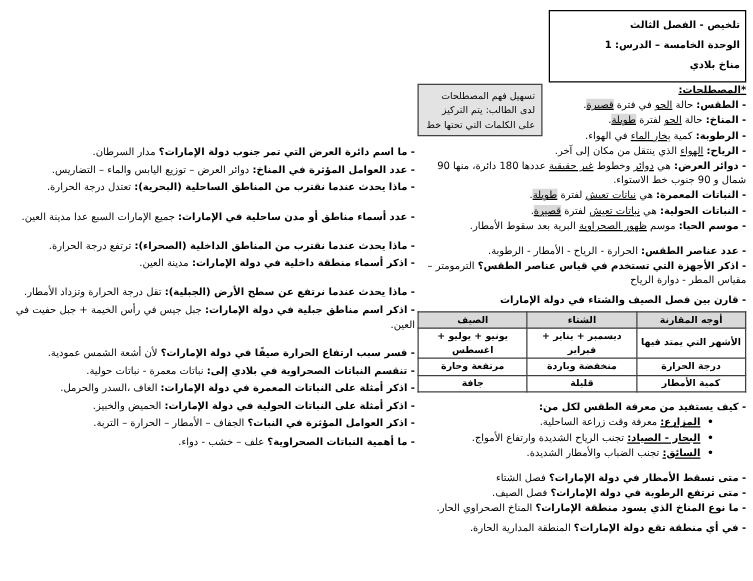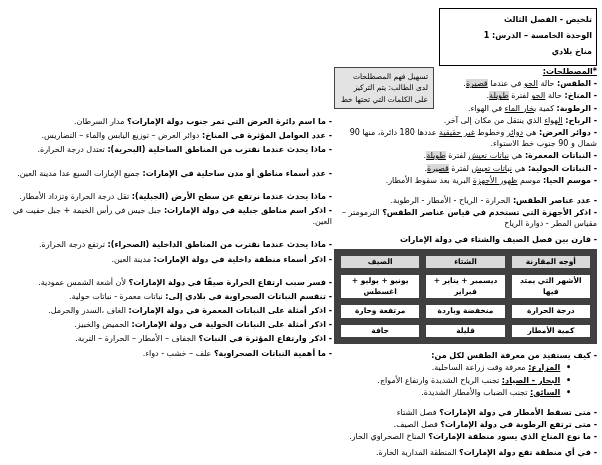--- a/index.html
+++ b/index.html
@@ -31,48 +31,48 @@
   .group{margin-bottom:12px;}
   .note-box{
     float:left;width:88px;background:#e3e3e3;border:1px solid #444;
     padding:3px 5px;font-size:7.5px;line-height:1.5;text-align:right;
     margin:1px 6px 4px 0;
   }
   .gap4{height:4px;}
   .gap8{height:8px;}
   table.cmp{width:100%;border-collapse:collapse;margin:3px 0 6px;table-layout:fixed;}
   table.cmp th,table.cmp td{
-    border:7px solid #404040;font-size:7.5px;font-weight:bold;
+    border:1px solid #404040;font-size:7.5px;font-weight:bold;
     text-align:center;padding:1px 2px;line-height:1.4;
   }
   table.cmp th{background:#d9d9d9;}
   .bullets{padding-right:26px;}
   .bullets .line::before{content:"\2022\00a0\00a0";font-weight:bold;}
 </style>
 </head>
 <body>
 
 <div class="header-box">
   <div class="hline">تلخيص  - الفصل الثالث</div>
   <div class="hline">الوحدة الخامسة – الدرس: 1</div>
   <div class="hline">مناخ بلادي</div>
 </div>
 
 <div class="col-right">
   <div class="note-box">تسهيل فهم المصطلحات  لدى الطالب: يتم التركيز على الكلمات التي تحتها خط</div>
   <div class="line"><span class="p-bu">*المصطلحات:</span></div>
   <div>
-      <div class="line"><span class="p-b">- الطقس:</span><span class="p-n"> حالة </span><span class="p-u">الجو</span><span class="p-n"> في عندما </span><span class="p-hl">قصيرة</span><span class="p-n">.</span></div>
+      <div class="line"><span class="p-b">- الطقس:</span><span class="p-n"> حالة </span><span class="p-u">الجو</span><span class="p-n"> في فترة </span><span class="p-hl">قصيرة</span><span class="p-n">.</span></div>
       <div class="line"><span class="p-b">- المناخ:</span><span class="p-n"> حالة </span><span class="p-u">الجو</span><span class="p-n"> لفترة </span><span class="p-hl">طويلة</span><span class="p-n">.</span></div>
       <div class="line"><span class="p-b">- الرطوبة:</span><span class="p-n"> كمية </span><span class="p-u">بخار الماء</span><span class="p-n"> في الهواء.</span></div>
       <div class="line"><span class="p-b">- الرياح:</span><span class="p-n"> </span><span class="p-u">الهواء</span><span class="p-n"> الذي ينتقل من مكان إلى آخر.</span></div>
       <div class="line"><span class="p-b">- دوائر العرض:</span><span class="p-n"> هي </span><span class="p-u">دوائر</span><span class="p-n"> وخطوط </span><span class="p-u">غير حقيقية</span><span class="p-n"> عددها 180 دائرة، منها 90 شمال و 90 جنوب خط الاستواء.</span></div>
       <div class="line"><span class="p-b">- النباتات المعمرة:</span><span class="p-n"> هي </span><span class="p-u">نباتات تعيش</span><span class="p-n"> لفترة </span><span class="p-hl">طويلة</span><span class="p-n">.</span></div>
       <div class="line"><span class="p-b">- النباتات الحولية:</span><span class="p-n"> هي </span><span class="p-u">نباتات تعيش</span><span class="p-n"> لفترة </span><span class="p-hl">قصيرة</span><span class="p-n">.</span></div>
-      <div class="line"><span class="p-b">- موسم الحيا:</span><span class="p-n"> موسم </span><span class="p-u">ظهور الأجهزة</span><span class="p-n"> البرية بعد سقوط الأمطار.</span></div>
+      <div class="line"><span class="p-b">- موسم الحيا:</span><span class="p-n"> موسم </span><span class="p-u">ظهور الصحراوية</span><span class="p-n"> البرية بعد سقوط الأمطار.</span></div>
     </div>
   <div class="gap8"></div>
   <div>
       <div class="line"><span class="p-b">- عدد عناصر الطقس:</span><span class="p-n"> الحرارة - الرياح - الأمطار - الرطوبة.</span></div>
       <div class="line"><span class="p-b">- اذكر الأجهزة التي تستخدم في قياس عناصر الطقس؟</span><span class="p-n"> الترمومتر – مقياس المطر - دوارة الرياح</span></div>
     </div>
   <div class="gap4"></div>
   <div class="line"><span class="p-b">- قارن بين فصل الصيف والشتاء في دولة الإمارات</span></div>
   <table class="cmp">
       <thead>
@@ -119,28 +119,28 @@
 <div class="col-left">
     <div class="group">
       <div class="line"><span class="p-b">- ما اسم دائرة العرض التي تمر جنوب دولة الإمارات؟</span><span class="p-n"> مدار السرطان.</span></div>
       <div class="line"><span class="p-b">- عدد العوامل المؤثرة في المناخ:</span><span class="p-n"> دوائر العرض – توزيع اليابس والماء – التضاريس.</span></div>
       <div class="line"><span class="p-b">- ماذا يحدث عندما نقترب من المناطق الساحلية (البحرية):</span><span class="p-n"> تعتدل درجة الحرارة.</span></div>
     </div>
     <div class="group">
       <div class="line"><span class="p-b">- عدد أسماء مناطق أو مدن ساحلية في الإمارات:</span><span class="p-n"> جميع الإمارات السبع عدا مدينة العين.</span></div>
     </div>
     <div class="group">
+      <div class="line"><span class="p-b">- ماذا يحدث عندما نقترب من المناطق الداخلية (الصحراء):</span><span class="p-n"> ترتفع درجة الحرارة.</span></div>
+      <div class="line"><span class="p-b">- اذكر أسماء منطقة داخلية في دولة الإمارات:</span><span class="p-n"> مدينة العين.</span></div>
+    </div>
+    <div class="group">
       <div class="line"><span class="p-b">- ماذا يحدث عندما نرتفع عن سطح الأرض (الجبلية):</span><span class="p-n"> تقل درجة الحرارة وتزداد الأمطار.</span></div>
       <div class="line"><span class="p-b">- اذكر اسم مناطق جبلية في دولة الإمارات:</span><span class="p-n"> جبل جيس في رأس الخيمة + جبل حفيت في العين.</span></div>
-    </div>
-    <div class="group">
-      <div class="line"><span class="p-b">- ماذا يحدث عندما نقترب من المناطق الداخلية (الصحراء):</span><span class="p-n"> ترتفع درجة الحرارة.</span></div>
-      <div class="line"><span class="p-b">- اذكر أسماء منطقة داخلية في دولة الإمارات:</span><span class="p-n"> مدينة العين.</span></div>
     </div>
     <div class="group">
       <div class="line"><span class="p-b">- فسر سبب ارتفاع الحرارة صيفًا في دولة الإمارات؟</span><span class="p-n"> لأن أشعة الشمس عمودية.</span></div>
       <div class="line"><span class="p-b">- تنقسم النباتات الصحراوية في بلادي إلى:</span><span class="p-n"> نباتات معمرة - نباتات حولية.</span></div>
       <div class="line"><span class="p-b">- اذكر أمثلة على النباتات المعمرة في دولة الإمارات:</span><span class="p-n"> الغاف ،السدر والحرمل.</span></div>
       <div class="line"><span class="p-b">- اذكر أمثلة على النباتات الحولية في دولة الإمارات:</span><span class="p-n"> الحميض والخبيز.</span></div>
-      <div class="line"><span class="p-b">- اذكر وارتفاع المؤثرة في النبات؟</span><span class="p-n"> الجفاف – الأمطار – الحرارة – التربة.</span></div>
+      <div class="line"><span class="p-b">- اذكر العوامل المؤثرة في النبات؟</span><span class="p-n"> الجفاف – الأمطار – الحرارة – التربة.</span></div>
       <div class="line"><span class="p-b">- ما أهمية النباتات الصحراوية؟</span><span class="p-n"> علف – خشب - دواء.</span></div>
     </div>
   </div>
 
 </body></html>

